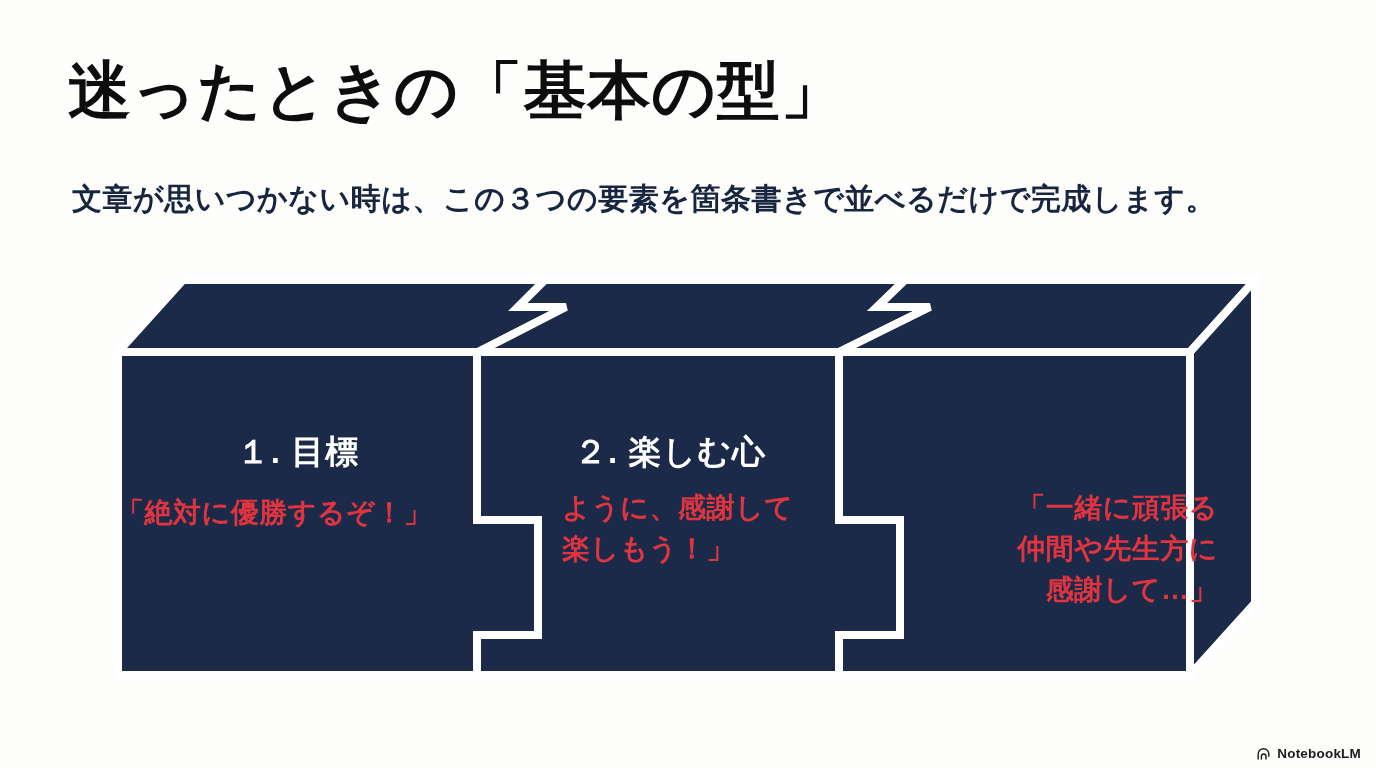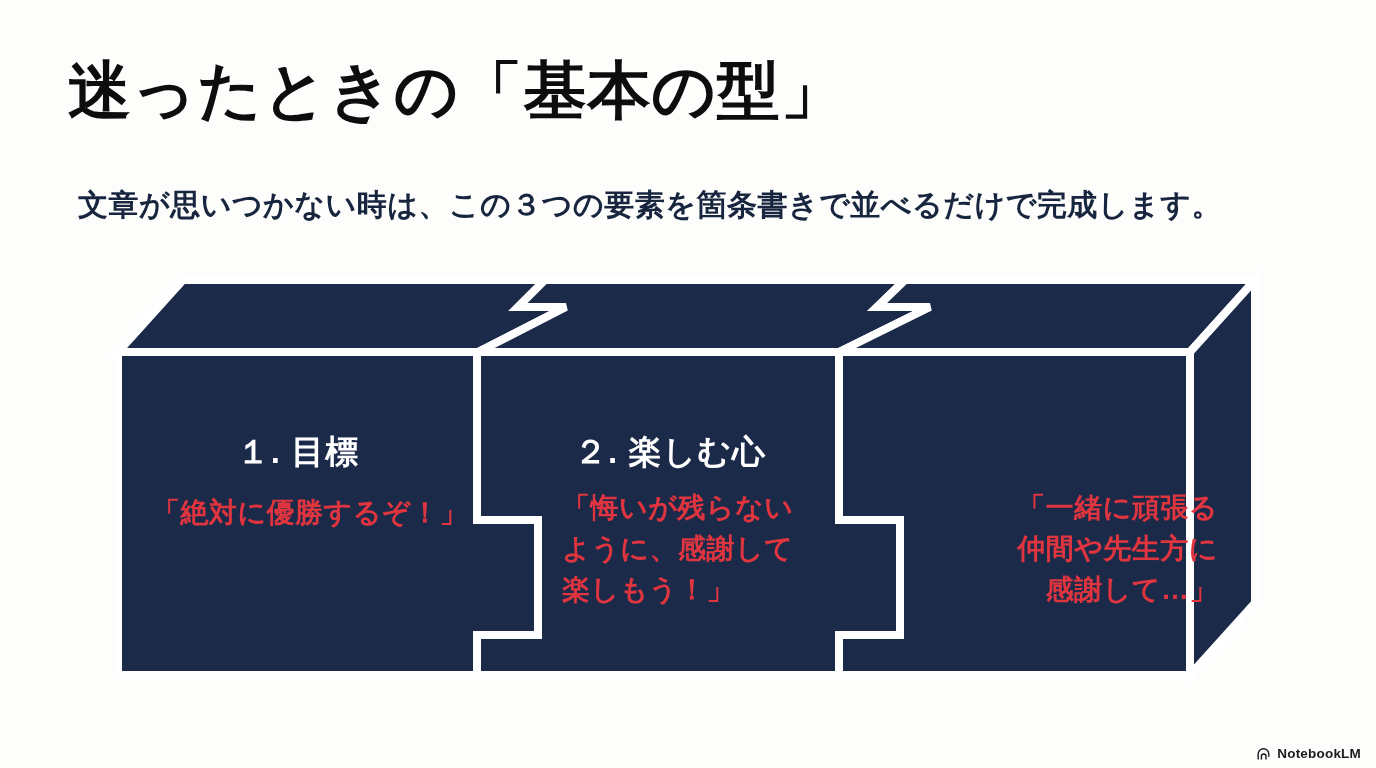--- a/index.html
+++ b/index.html
@@ -11,36 +11,36 @@
   .slide{position:absolute;inset:0;padding-left:36px;}
 
   .title{
     position:absolute;left:68px;top:56px;width:1240px;
     font-size:63px;font-weight:900;color:#0d0d0d;
     letter-spacing:1px;line-height:1.1;margin:0;
   }
   .subtitle{
     position:absolute;left:69px;top:176px;width:1260px;
     font-size:30px;font-weight:800;color:#17253f;
-    letter-spacing:0.5px;margin:9px;
+    letter-spacing:0.5px;margin:3px;
   }
 
   .diagram{position:absolute;left:0;top:0;width:1376px;height:685px;}
   .diagram svg{position:absolute;left:0;top:0;}
 
   .block-label{
     position:absolute;font-size:33px;font-weight:800;color:#ffffff;
     text-align:center;letter-spacing:1px;
   }
   .block-quote{
     position:absolute;font-size:28px;font-weight:800;color:#e0353f;
     letter-spacing:0.5px;line-height:41px;
   }
   .bl1{left:118px;top:430px;width:360px;}
-  .bq1{left:108px;top:492px;width:360px;text-align:right;}
+  .bq1{left:116px;top:492px;width:360px;text-align:left;}
   .bl2{left:500px;top:430px;width:340px;}
   .bq2{left:562px;top:487px;width:300px;text-align:left;}
   .bl3{left:880px;top:430px;width:320px;}
   .bq3{left:918px;top:487px;width:300px;text-align:right;}
 
   .footer{
     position:absolute;right:15px;bottom:7px;
     display:flex;align-items:center;gap:5px;
     font-size:13.5px;font-weight:700;color:#1b1b1b;letter-spacing:0.2px;margin-top:40px;
   }
@@ -70,21 +70,20 @@
       </g>
     </svg>
 
     <div class="block-label bl1">１. 目標</div>
     <div class="block-quote bq1">
       <div>「絶対に優勝するぞ！」</div>
     </div>
 
     <div class="block-label bl2">２. 楽しむ心</div>
     <div class="block-quote bq2">
-      <div>「悔いが残らない</div>
       <div>ように、感謝して</div>
       <div>楽しもう！」</div>
     </div>
 
     <div class="block-quote bq3">
       <div>「一緒に頑張る</div>
       <div>仲間や先生方に</div>
       <div>感謝して…」</div>
     </div>
   </div>

